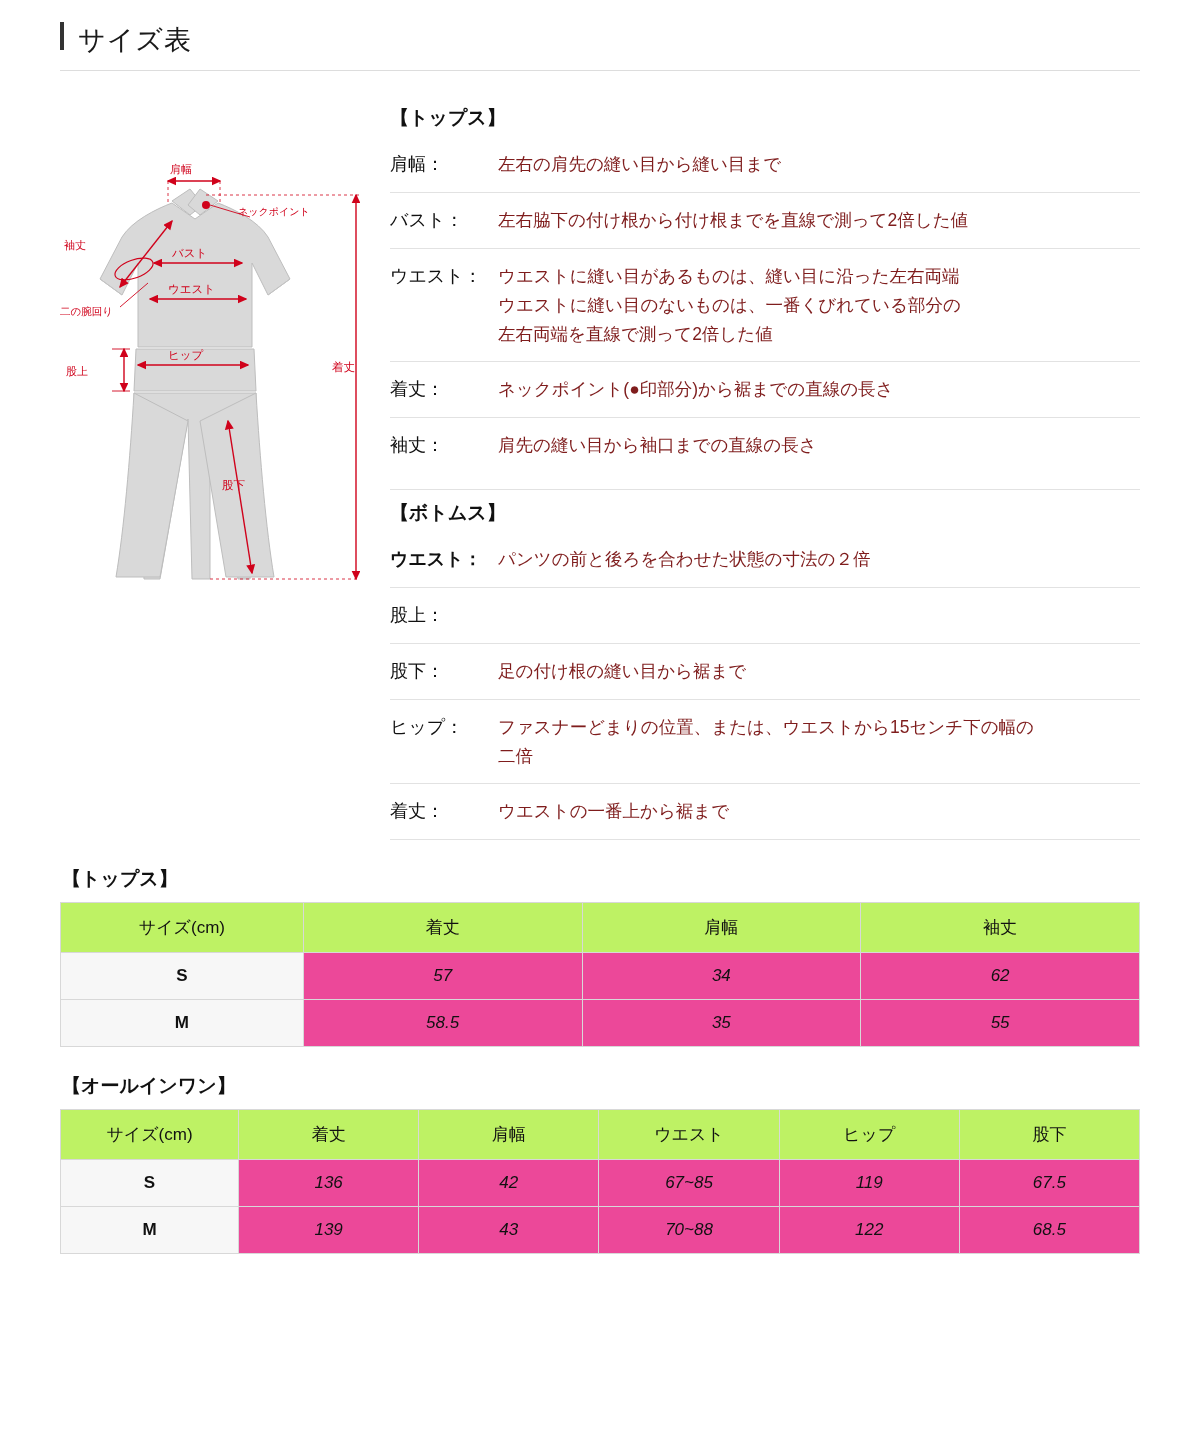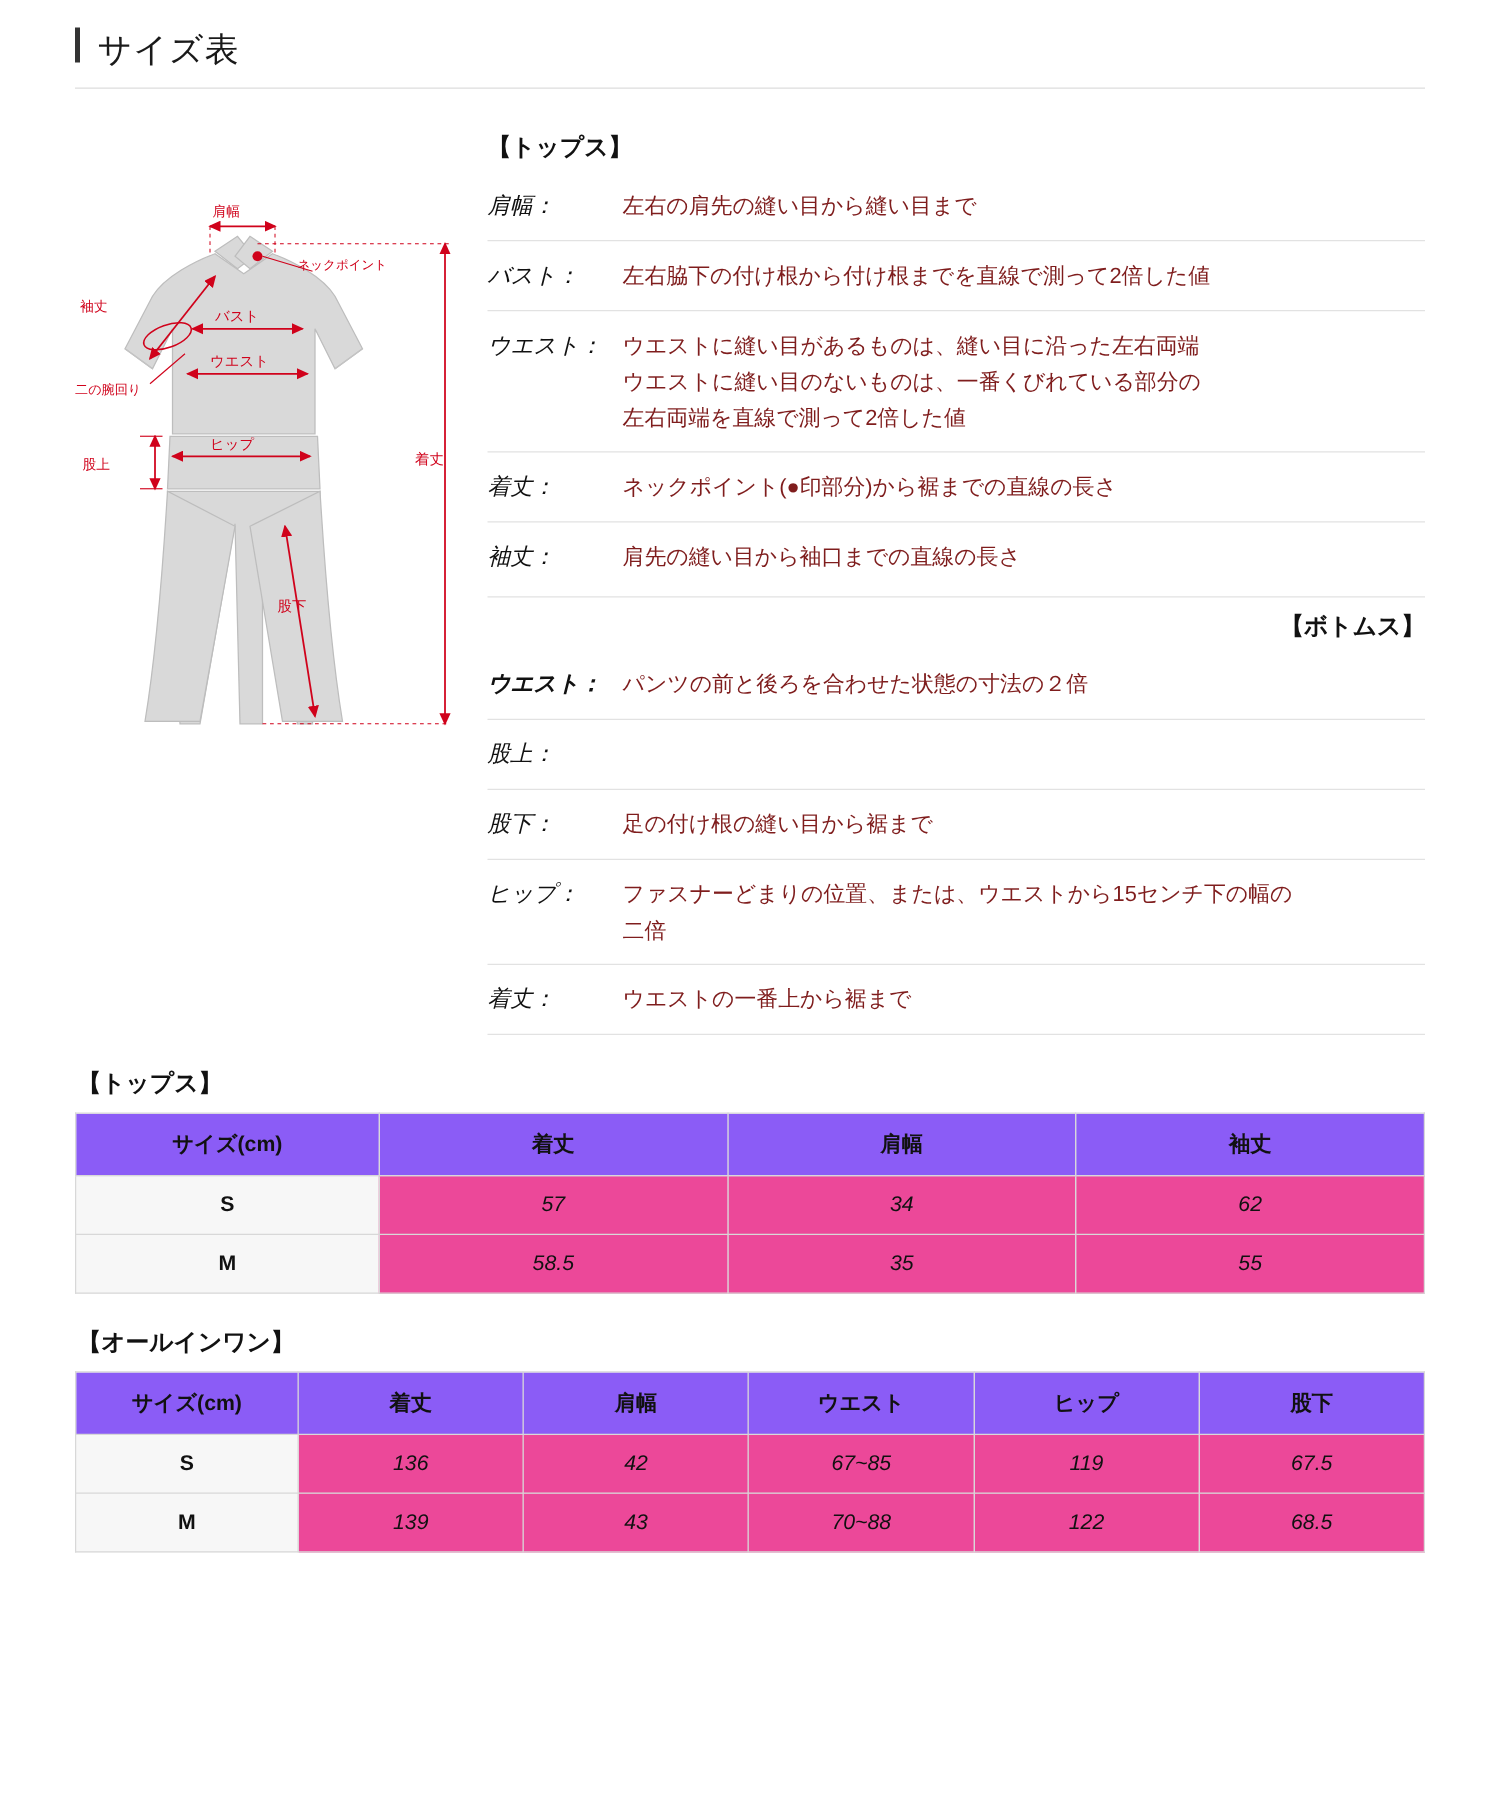--- a/index.html
+++ b/index.html
@@ -66,21 +66,20 @@
     border-top: 1px solid #e2e2e2;
     padding: 13px 0 13px 0;
     align-items: flex-start;
   }
   .def-row.no-line { border-top: none; }
   .def-term {
     flex: 0 0 108px;
     font-size: 18px;
     color: #111;
     line-height: 1.6;
-    font-style: italic;
   }
   .def-term.bold { font-weight: bold; }
   .def-desc {
     font-size: 17.5px;
     line-height: 1.65;
     color: #7f1d1d;
   }
   .def-desc .line { display: block; }
 
   
@@ -105,22 +104,22 @@
     table-layout: fixed;
   }
   th, td {
     border: 1px solid #d8d8d8;
     text-align: center;
     font-size: 17px;
     color: #111;
     padding: 13px 4px;
   }
   thead th {
-    background: #8b5cf6;
-    font-weight: bold;
+    background: #bef264;
+    font-weight: normal;
   }
   tbody th {
     background: #f7f7f7;
     font-weight: bold;
   }
   tbody td { background: #ec4899; font-style: italic; }
   .tops-table col.c0 { width: 22.5%; }
   .aio-table col.c0 { width: 16.5%; }
 </style>
 </head>
@@ -237,21 +236,21 @@
       </div>
     </div>
 
     <div class="def-row">
       <div class="def-term">袖丈：</div>
       <div class="def-desc">
         <span class="line">肩先の縫い目から袖口までの直線の長さ</span>
       </div>
     </div>
 
-    <div class="def-heading" style="border-top:1px solid #e2e2e2; margin-top:4px;text-align:right;">【ボトムス】</div>
+    <div class="def-heading" style="border-top:1px solid #e2e2e2; margin-top:16px;">【ボトムス】</div>
 
     <div class="def-row no-line">
       <div class="def-term bold">ウエスト：</div>
       <div class="def-desc">
         <span class="line">パンツの前と後ろを合わせた状態の寸法の２倍</span>
       </div>
     </div>
 
     <div class="def-row">
       <div class="def-term">股上：</div>

